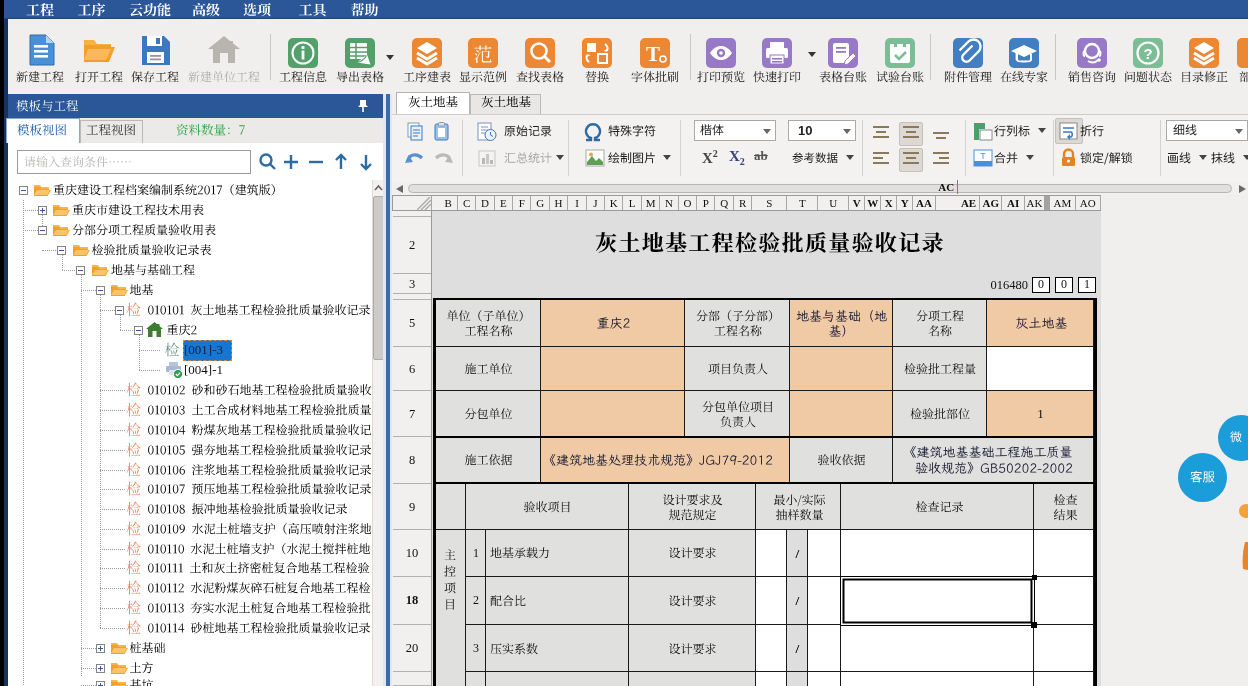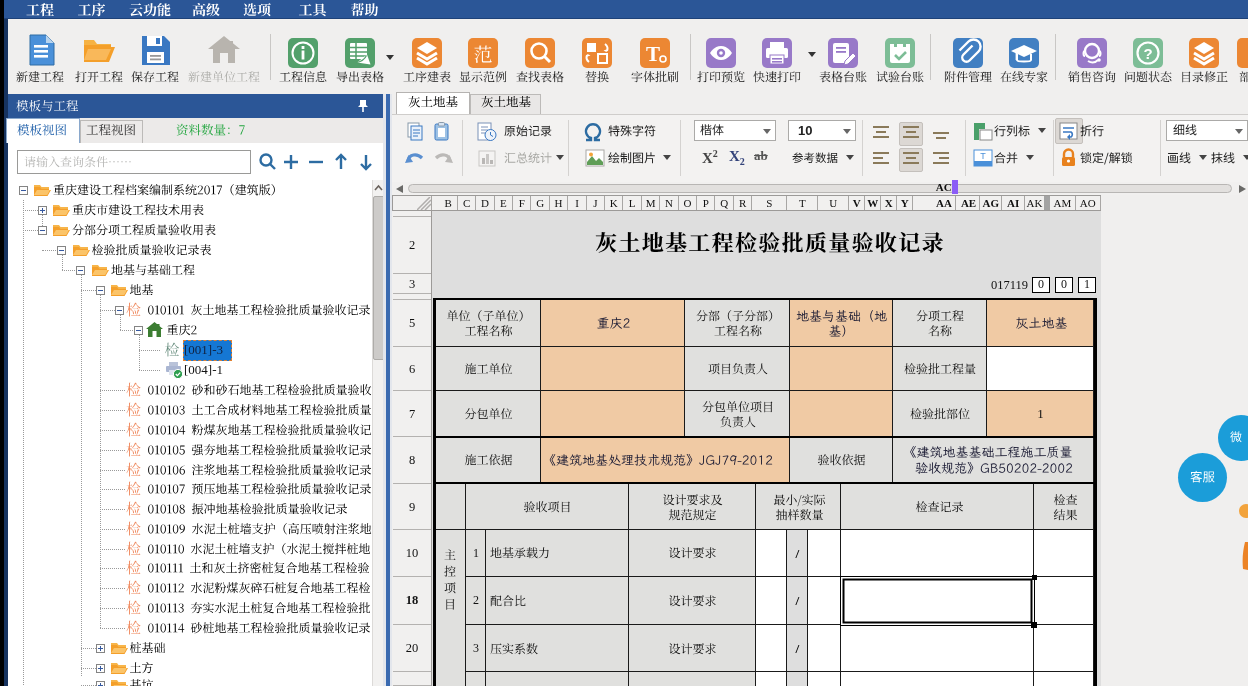--- a/index.html
+++ b/index.html
@@ -153,22 +153,22 @@
     <div style="left:697.1px;top:196px;width:18.4px;height:14px;font:11px 'Liberation Serif',serif;color:#111;text-align:center;line-height:14px;border-right:1px solid #a8a6a4;">P</div>
     <div style="left:715.5px;top:196px;width:18.4px;height:14px;font:11px 'Liberation Serif',serif;color:#111;text-align:center;line-height:14px;border-right:1px solid #a8a6a4;">Q</div>
     <div style="left:733.9px;top:196px;width:18.4px;height:14px;font:11px 'Liberation Serif',serif;color:#111;text-align:center;line-height:14px;border-right:1px solid #a8a6a4;">R</div>
     <div style="left:752.3px;top:196px;width:35px;height:14px;font:11px 'Liberation Serif',serif;color:#111;text-align:center;line-height:14px;border-right:1px solid #a8a6a4;">S</div>
     <div style="left:787.3px;top:196px;width:31px;height:14px;font:11px 'Liberation Serif',serif;color:#111;text-align:center;line-height:14px;border-right:1px solid #a8a6a4;">T</div>
     <div style="left:818.3px;top:196px;width:31px;height:14px;font:11px 'Liberation Serif',serif;color:#111;text-align:center;line-height:14px;border-right:1px solid #a8a6a4;">U</div>
     <div style="left:849.3px;top:196px;width:16px;height:14px;font:bold 11px 'Liberation Serif',serif;color:#111;text-align:center;line-height:14px;border-right:1px solid #a8a6a4;">V</div>
     <div style="left:865.3px;top:196px;width:16px;height:14px;font:bold 11px 'Liberation Serif',serif;color:#111;text-align:center;line-height:14px;border-right:1px solid #a8a6a4;">W</div>
     <div style="left:881.3px;top:196px;width:16px;height:14px;font:bold 11px 'Liberation Serif',serif;color:#111;text-align:center;line-height:14px;border-right:1px solid #a8a6a4;">X</div>
     <div style="left:897.3px;top:196px;width:16px;height:14px;font:bold 11px 'Liberation Serif',serif;color:#111;text-align:center;line-height:14px;border-right:1px solid #a8a6a4;">Y</div>
-    <div style="left:913.3px;top:196px;width:22.3px;height:14px;font:bold 11px 'Liberation Serif',serif;color:#111;text-align:center;line-height:14px;border-right:1px solid #a8a6a4;margin-left:20px;">AA</div>
-    <div style="left:935.6px;top:180px;width:22.3px;height:14px;font:bold 11px 'Liberation Serif',serif;color:#111;text-align:center;line-height:14px;border-right:6px solid #8b5cf6;">AC</div>
+    <div style="left:913.3px;top:196px;width:22.3px;height:14px;font:bold 11px 'Liberation Serif',serif;color:#111;text-align:center;line-height:14px;border-right:1px solid #a8a6a4;">AA</div>
+    <div style="left:935.6px;top:180px;width:22.3px;height:14px;font:bold 11px 'Liberation Serif',serif;color:#111;text-align:center;line-height:14px;border-right:1px solid #8b5cf6;">AC</div>
     <div style="left:957.9px;top:196px;width:22.3px;height:14px;font:bold 11px 'Liberation Serif',serif;color:#111;text-align:center;line-height:14px;border-right:1px solid #a8a6a4;">AE</div>
     <div style="left:980.2px;top:196px;width:22.3px;height:14px;font:bold 11px 'Liberation Serif',serif;color:#111;text-align:center;line-height:14px;border-right:1px solid #a8a6a4;">AG</div>
     <div style="left:1002.5px;top:196px;width:22.3px;height:14px;font:bold 11px 'Liberation Serif',serif;color:#111;text-align:center;line-height:14px;border-right:1px solid #a8a6a4;">AI</div>
     <div style="left:1024.8px;top:196px;width:25.4px;height:14px;font:11px 'Liberation Serif',serif;color:#111;text-align:center;line-height:14px;border-right:6px solid #a3a3a3;">AK</div>
     <div style="left:1050.2px;top:196px;width:25.4px;height:14px;font:11px 'Liberation Serif',serif;color:#111;text-align:center;line-height:14px;border-right:1px solid #a8a6a4;">AM</div>
     <div style="left:1075.6px;top:196px;width:25.4px;height:14px;font:11px 'Liberation Serif',serif;color:#111;text-align:center;line-height:14px;border-right:1px solid #a8a6a4;">AO</div>
     <div style="left:393px;top:196px;width:39px;height:14px;border-right:1px solid #a8a6a4;"></div>
     <div style="left:392px;top:211px;width:40px;height:475px;background:#f1f0ef;border-right:1px solid #9c9a98;"></div>
     <div style="left:393px;top:211px;width:38px;height:6px;font:12.5px 'Liberation Serif',serif;color:#111;text-align:center;line-height:6px;border-bottom:1px solid #b4b2b0;"></div>
     <div style="left:393px;top:217px;width:38px;height:56.5px;font:12.5px 'Liberation Serif',serif;color:#111;text-align:center;line-height:56.5px;border-bottom:1px solid #b4b2b0;">2</div>
@@ -178,21 +178,21 @@
     <div style="left:393px;top:347px;width:38px;height:44px;font:12.5px 'Liberation Serif',serif;color:#111;text-align:center;line-height:44px;border-bottom:1px solid #b4b2b0;">6</div>
     <div style="left:393px;top:391px;width:38px;height:46px;font:12.5px 'Liberation Serif',serif;color:#111;text-align:center;line-height:46px;border-bottom:1px solid #b4b2b0;">7</div>
     <div style="left:393px;top:437px;width:38px;height:46.5px;font:12.5px 'Liberation Serif',serif;color:#111;text-align:center;line-height:46.5px;border-bottom:1px solid #b4b2b0;">8</div>
     <div style="left:393px;top:483.5px;width:38px;height:46.5px;font:12.5px 'Liberation Serif',serif;color:#111;text-align:center;line-height:46.5px;border-bottom:1px solid #b4b2b0;">9</div>
     <div style="left:393px;top:530px;width:38px;height:47.3px;font:12.5px 'Liberation Serif',serif;color:#111;text-align:center;line-height:47.3px;border-bottom:1px solid #b4b2b0;">10</div>
     <div style="left:393px;top:577.3px;width:38px;height:47.7px;font:bold 12.5px 'Liberation Serif',serif;color:#111;text-align:center;line-height:47.7px;border-bottom:1px solid #b4b2b0;">18</div>
     <div style="left:393px;top:625px;width:38px;height:47.4px;font:12.5px 'Liberation Serif',serif;color:#111;text-align:center;line-height:47.4px;border-bottom:1px solid #b4b2b0;">20</div>
     <div style="left:393px;top:672.4px;width:38px;height:13.6px;font:12.5px 'Liberation Serif',serif;color:#111;text-align:center;line-height:13.6px;border-bottom:1px solid #b4b2b0;"></div>
     <div style="left:432px;top:211px;width:669px;height:475px;background:#dedede;"></div>
     <div style="left:1101px;top:195px;width:147px;height:491px;background:#f0efee;"></div>
-    <div style="left:975px;top:277px;width:53px;height:16px;font:12.5px 'Liberation Serif',serif;color:#111;text-align:right;line-height:16px;">017119</div>
+    <div style="left:975px;top:277px;width:53px;height:16px;font:12.5px 'Liberation Serif',serif;color:#111;text-align:right;line-height:16px;">016480</div>
     <div style="left:1032px;top:277px;width:18px;height:16px;font:12px 'Liberation Serif',serif;color:#111;text-align:center;line-height:16px;background:#fff;border:1.5px solid #000;line-height:13px;">0</div>
     <div style="left:1055px;top:277px;width:18px;height:16px;font:12px 'Liberation Serif',serif;color:#111;text-align:center;line-height:16px;background:#fff;border:1.5px solid #000;line-height:13px;">0</div>
     <div style="left:1078px;top:277px;width:18px;height:16px;font:12px 'Liberation Serif',serif;color:#111;text-align:center;line-height:16px;background:#fff;border:1.5px solid #000;line-height:13px;">1</div>
     <div style="left:436px;top:300px;width:105px;height:47px;background:#e0e0de;border-right:1px solid #1a1a1a;border-bottom:1px solid #1a1a1a;"></div>
     <div style="left:541px;top:300px;width:144px;height:47px;background:#f0caa4;border-right:1px solid #1a1a1a;border-bottom:1px solid #1a1a1a;"></div>
     <div style="left:685px;top:300px;width:105px;height:47px;background:#e0e0de;border-right:1px solid #1a1a1a;border-bottom:1px solid #1a1a1a;"></div>
     <div style="left:790px;top:300px;width:103px;height:47px;background:#f0caa4;border-right:1px solid #1a1a1a;border-bottom:1px solid #1a1a1a;"></div>
     <div style="left:893px;top:300px;width:94px;height:47px;background:#e0e0de;border-right:1px solid #1a1a1a;border-bottom:1px solid #1a1a1a;"></div>
     <div style="left:987px;top:300px;width:107px;height:47px;background:#f0caa4;border-right:1px solid #1a1a1a;border-bottom:1px solid #1a1a1a;"></div>
     <div style="left:436px;top:347px;width:105px;height:44px;background:#e0e0de;border-right:1px solid #1a1a1a;border-bottom:1px solid #1a1a1a;"></div>

